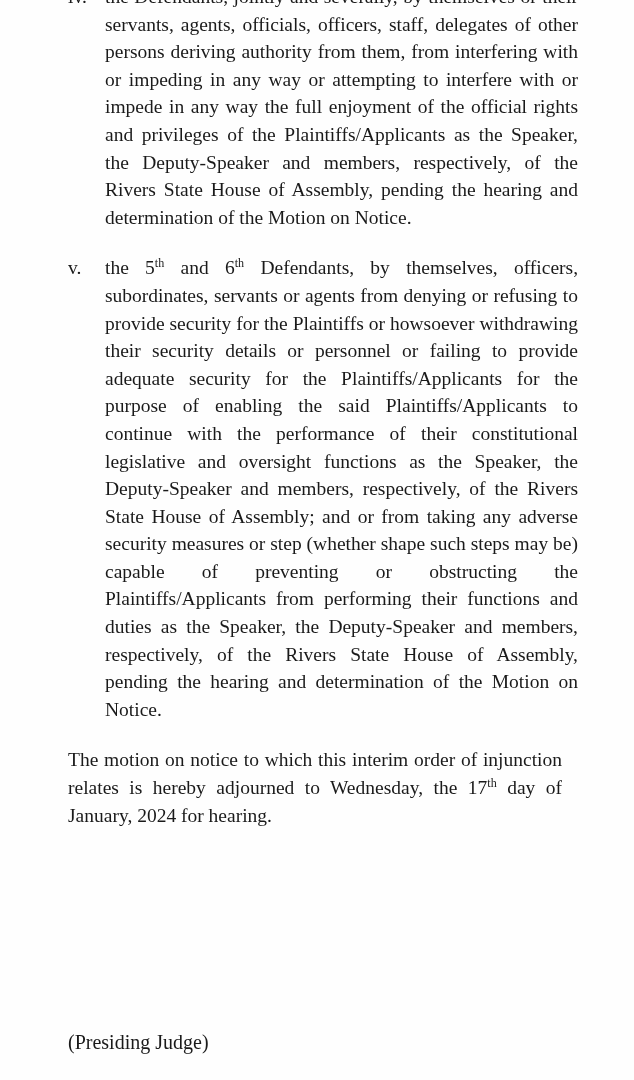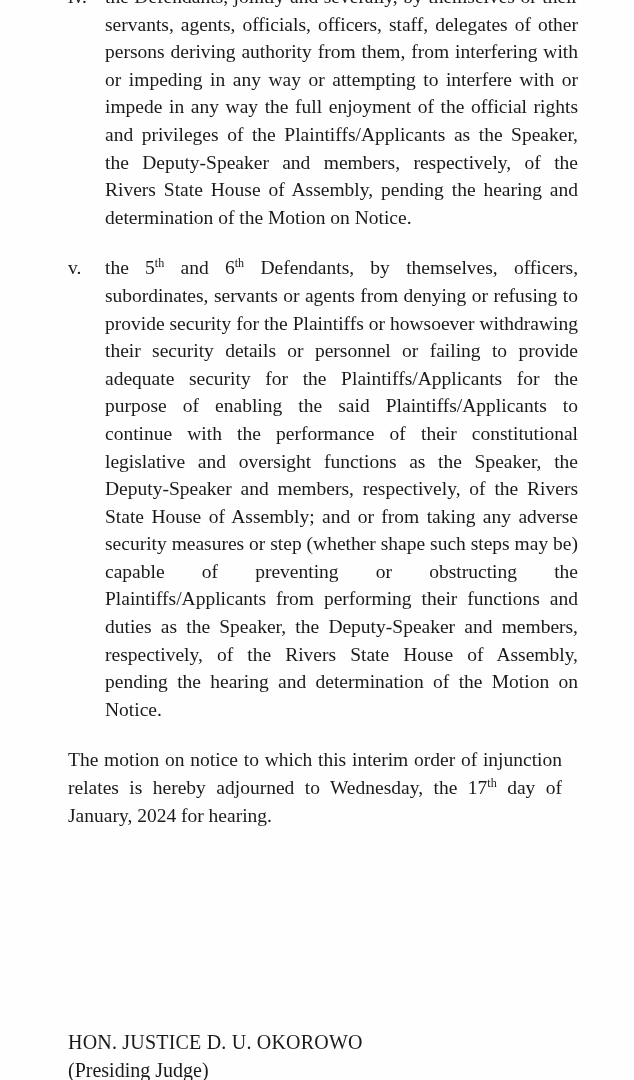--- a/index.html
+++ b/index.html
@@ -104,17 +104,16 @@
     <div class="clause">
       <div class="clause-marker">v.</div>
       <div class="clause-text"><span>the 5</span><sup>th</sup><span> and 6</span><sup>th</sup><span> Defendants, by themselves, officers, subordinates, servants or agents from denying or refusing to provide security for the Plaintiffs or howsoever withdrawing their security details or personnel or failing to provide adequate security for the Plaintiffs/Applicants for the purpose of enabling the said Plaintiffs/Applicants to continue with the performance of their constitutional legislative and oversight functions as the Speaker, the Deputy-Speaker and members, respectively, of the Rivers State House of Assembly; and or from taking any adverse security measures or step (whether shape such steps may be) capable of preventing or obstructing the Plaintiffs/Applicants from performing their functions and duties as the Speaker, the Deputy-Speaker and members, respectively, of the Rivers State House of Assembly, pending the hearing and determination of the Motion on Notice.</span></div>
     </div>
 
     <p class="para"><span>The motion on notice to which this interim order of injunction relates is hereby adjourned to Wednesday, the 17</span><sup>th</sup><span> day of January, 2024 for hearing.</span></p>
 
   </div>
 
   <div class="signature-block">
-    <div class="judge-name">HON. JUSTICE D. U. OKOROWO</div>
     <div class="judge-title">(Presiding Judge)</div>
   </div>
 
 </div>
 
 </body></html>

